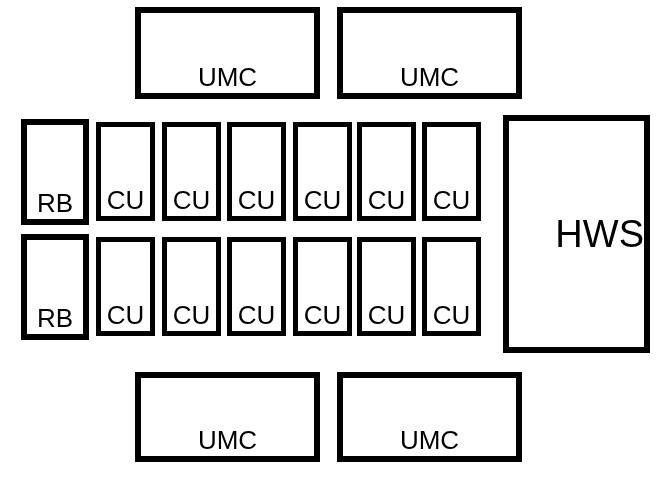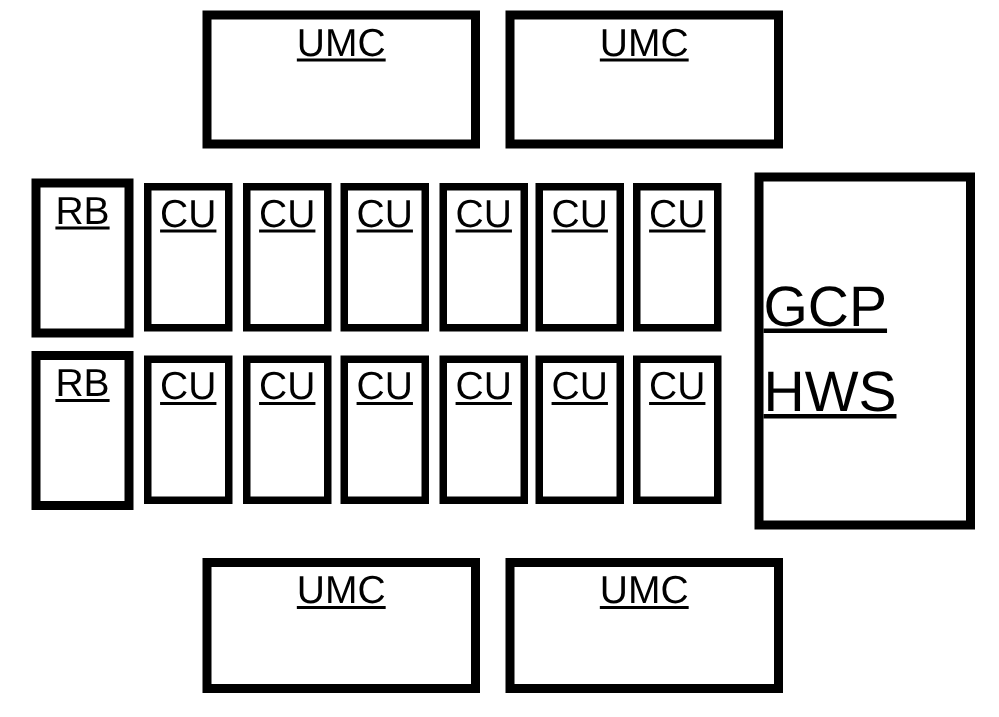--- a/index.html
+++ b/index.html
@@ -20,24 +20,23 @@
     font-family: "Liberation Sans", sans-serif;
     color: var(--text);
     overflow: hidden;
   }
   .box {
     position: absolute;
     box-sizing: border-box;
     border: 6px solid var(--border);
     background: var(--bg);
     display: flex;
-    align-items: flex-start;
+    align-items: flex-end;
     justify-content: center;
     color: var(--text);
-    text-decoration: underline;
   }
   .umc {
     width: 185px;
     height: 92px;
     font-size: 26px;
   }
   .rb {
     left: 21px;
     width: 68px;
     height: 106px;
@@ -127,21 +126,20 @@
     <span>CU</span>
   </div>
   <div class="box cu r2 c5">
     <span>CU</span>
   </div>
   <div class="box cu r2 c6">
     <span>CU</span>
   </div>
 
   <div class="box side-panel">
-    <div>GCP</div>
     <div>HWS</div>
   </div>
 
   <div class="box umc umc-bl" style="height:90px;">
     <span>UMC</span>
   </div>
   <div class="box umc umc-br" style="height:90px;">
     <span>UMC</span>
   </div>
 

